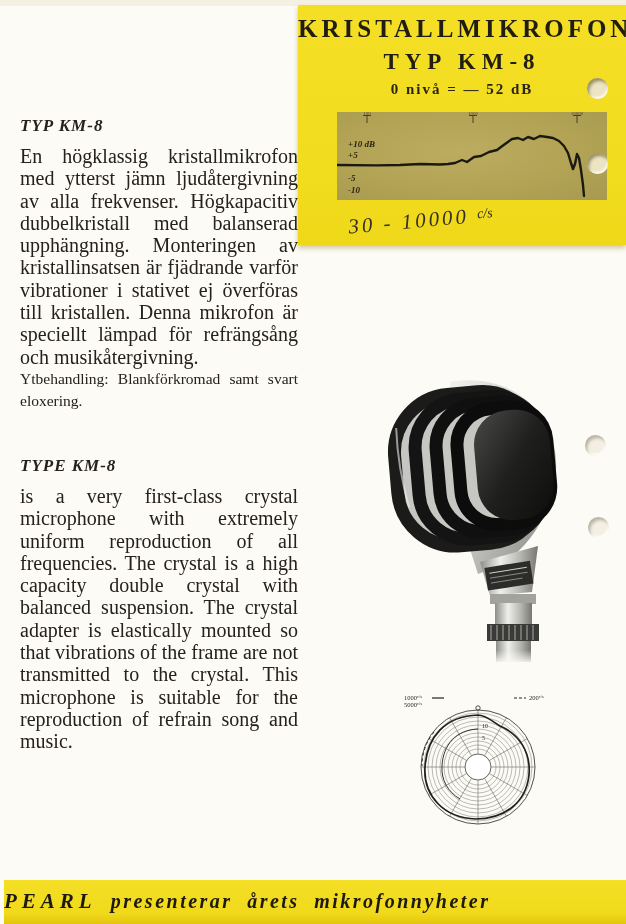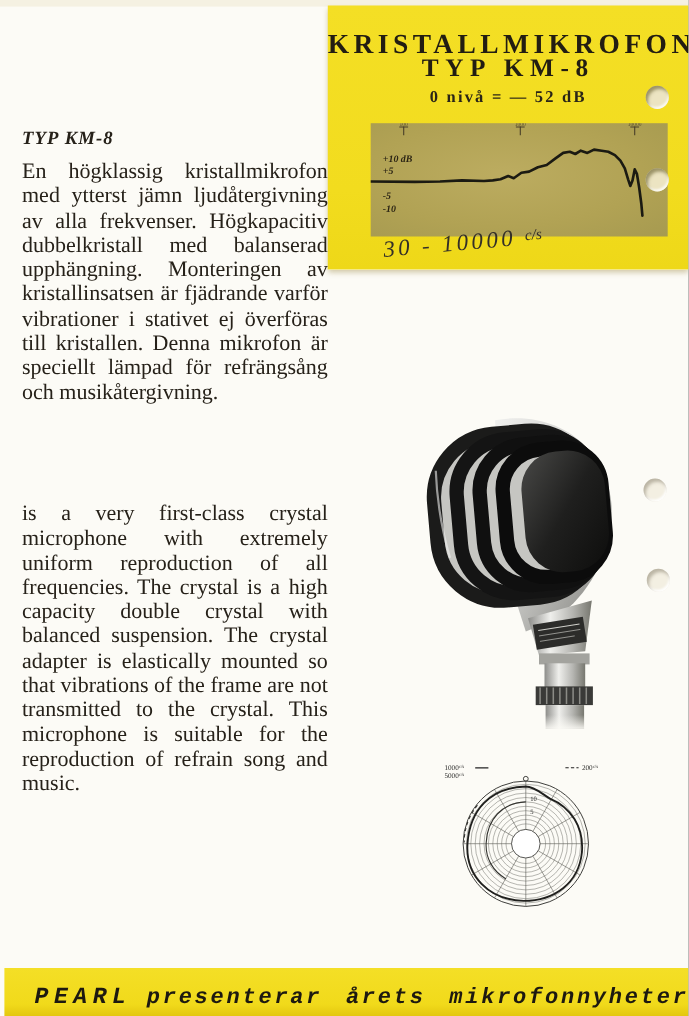--- a/index.html
+++ b/index.html
@@ -11,32 +11,32 @@
   .page::before{content:"";position:absolute;left:0;top:0;width:100%;height:6px;
     background:#f5f1e2;}
   
   .yellow-header{
     position:absolute;left:298px;top:5px;width:328px;height:240px;
     background:linear-gradient(180deg,#f4df25 0%,#f2dc1e 70%,#eed818 100%);
     box-shadow:0 3px 5px rgba(150,130,60,.45);
   }
   .hdr-title{
     position:absolute;left:0;top:10px;width:100%;text-align:center;
-    font-size:25px;font-weight:bold;letter-spacing:4px;color:#221d12;margin-top:12px;
+    font-size:25px;font-weight:bold;letter-spacing:4px;color:#221d12;
   }
   .hdr-model{
     position:absolute;left:0;top:44px;width:100%;text-align:center;
     font-size:23px;font-weight:bold;letter-spacing:6px;color:#221d12;
   }
   .hdr-level{
     position:absolute;left:0;top:76px;width:100%;text-align:center;
     font-size:15px;font-weight:bold;letter-spacing:2px;color:#2a2517;
   }
   .freq-panel{
-    position:absolute;left:39px;top:107px;width:270px;height:103px;
+    position:absolute;left:39px;top:107px;width:270px;height:88px;
     background:radial-gradient(ellipse at 45% 45%, #bcac60 0%, #b1a254 60%, #a69a50 100%);
   }
   .handwriting{
     position:absolute;left:50px;top:200px;width:220px;
     font-style:italic;font-size:21px;color:#332f28;
     transform:rotate(-5deg);letter-spacing:3px;white-space:nowrap;
   }
   .handwriting .unit{font-size:14px;vertical-align:4px;letter-spacing:0;}
   
   .punch{position:absolute;width:21px;height:21px;border-radius:50%;}
@@ -50,21 +50,21 @@
   .sec-heading{font-style:italic;font-size:17px;letter-spacing:1px;margin:0 0 9px 0;color:#262119;}
   .sec-body{font-size:20px;line-height:22.3px;text-align:justify;margin:0;color:#262119;}
   .sec-finish{font-size:15.5px;line-height:22.3px;text-align:justify;margin:0;color:#262119;}
   
   .mic-photo{position:absolute;left:340px;top:362px;}
   .polar-figure{position:absolute;left:398px;top:690px;}
   
   .footer-banner{
     position:absolute;left:4px;right:0;bottom:0;height:44px;
     background:linear-gradient(180deg,#f4df26 0%,#f1da1b 75%,#e3c60f 100%);
-    text-align:right;line-height:56px;white-space:nowrap;font-family:Liberation Mono, monospace;
+    text-align:left;line-height:42px;white-space:nowrap;
   }
   .footer-brand{
     font-size:21px;font-weight:bold;font-style:italic;letter-spacing:5px;color:#1d1910;
     margin-right:14px;
   }
   .footer-tagline{
     font-size:20px;font-weight:bold;font-style:italic;letter-spacing:2.5px;
     word-spacing:7px;color:#1d1910;
   }
   svg text{font-family:"Liberation Serif", serif;}
@@ -117,23 +117,25 @@
   </div>
 
   <div class="punch on-yellow" style="left:587px;top:78px;"></div>
   <div class="punch on-yellow" style="left:587px;top:153px;"></div>
   <div class="punch on-white" style="left:585px;top:435px;"></div>
   <div class="punch on-white" style="left:588px;top:517px;"></div>
 
   <div class="txt-section sv">
     <h3 class="sec-heading">TYP KM-8</h3>
     <p class="sec-body">En högklassig kristallmikrofon med ytterst jämn ljudåtergivning av alla frekvenser. Högkapacitiv dubbelkristall med balanserad upphängning. Monteringen av kristallinsatsen är fjädrande varför vibrationer i stativet ej överföras till kristallen. Denna mikrofon är speciellt lämpad för refrängsång och musikåtergivning.</p>
+    <p class="sec-finish">Ytbehandling: Blankförkromad samt svart eloxering.</p>
   </div>
 
   <div class="txt-section en">
+    <h3 class="sec-heading">TYPE KM-8</h3>
     <p class="sec-body">is a very first-class crystal microphone with extremely uniform reproduction of all frequencies. The crystal is a high capacity double crystal with balanced suspension. The crystal adapter is elastically mounted so that vibrations of the frame are not transmitted to the crystal. This microphone is suitable for the reproduction of refrain song and music.</p>
   </div>
 
   <svg class="mic-photo" width="250" height="300" viewBox="0 0 250 300">
     <defs>
       <linearGradient id="chromeBody" x1="0" y1="0" x2="1" y2="1">
         <stop offset="0" stop-color="#f0f0ee"></stop>
           <stop offset=".45" stop-color="#cfcfcc"></stop>
         <stop offset=".8" stop-color="#9a9a96"></stop>
           <stop offset="1" stop-color="#7e7e7a"></stop>

